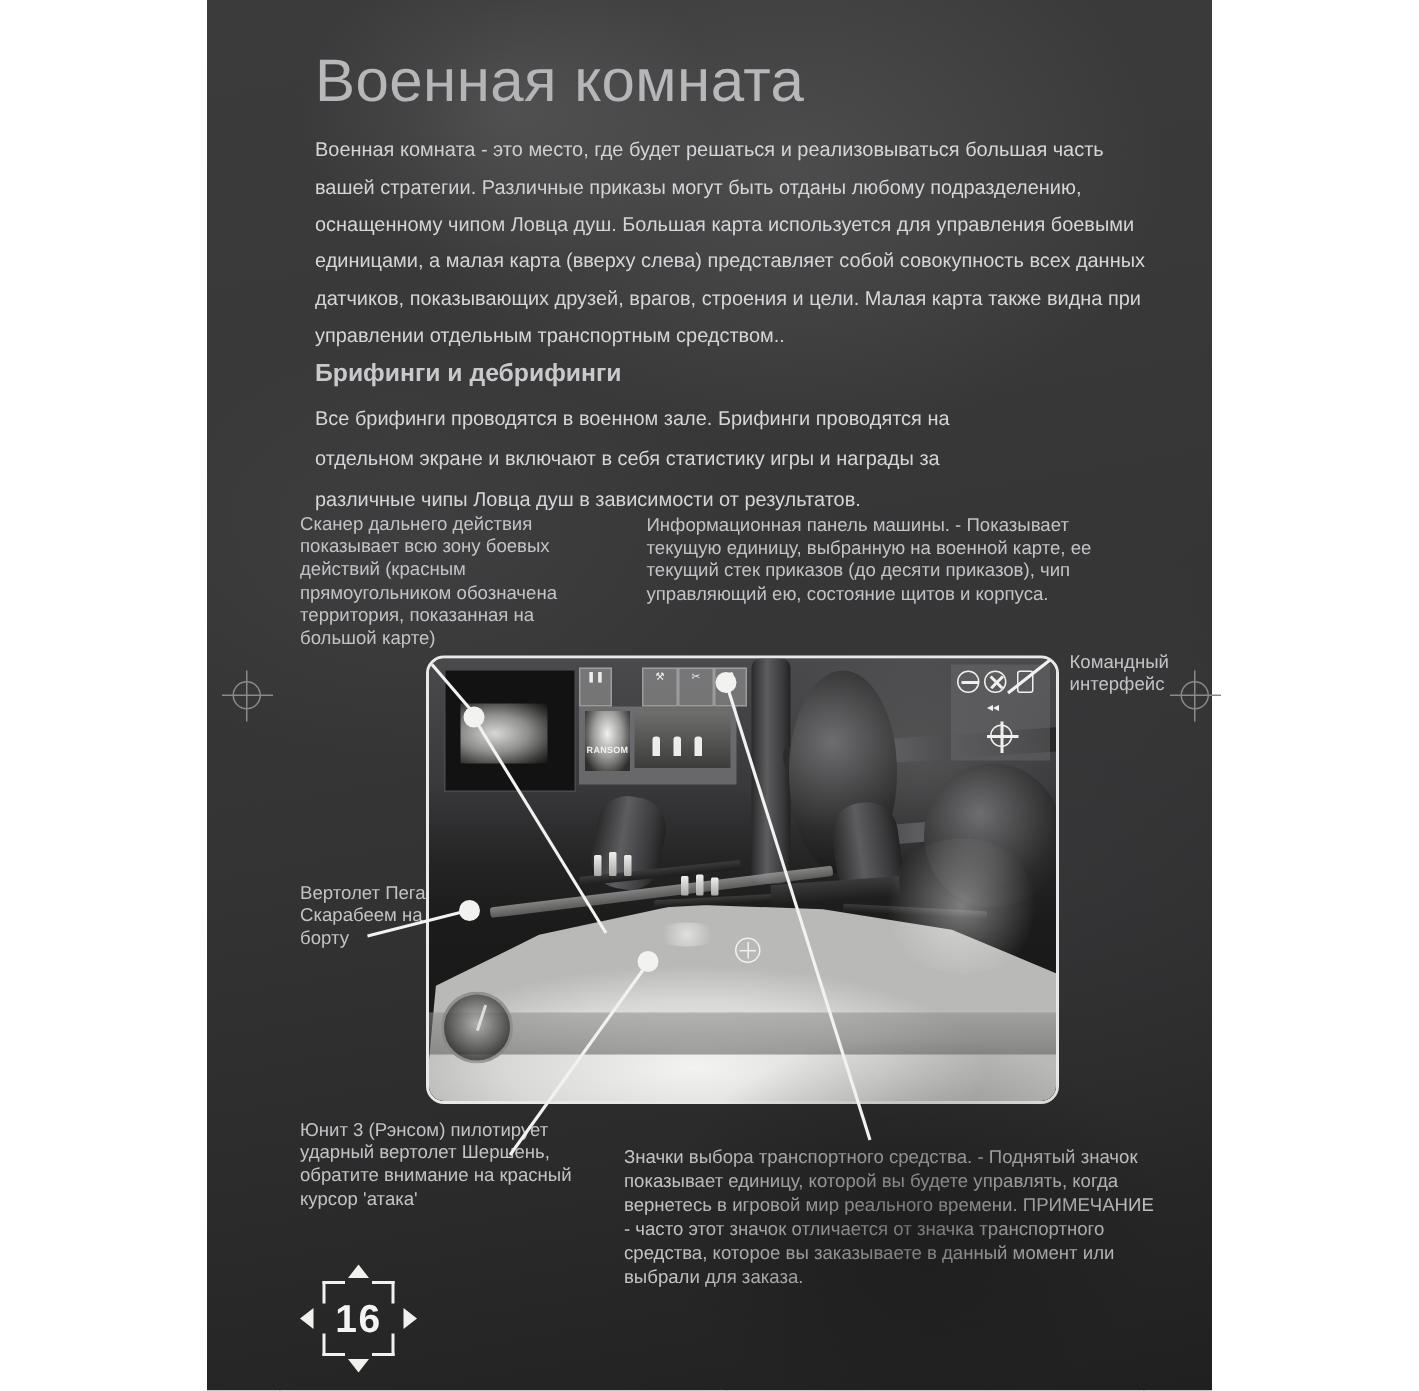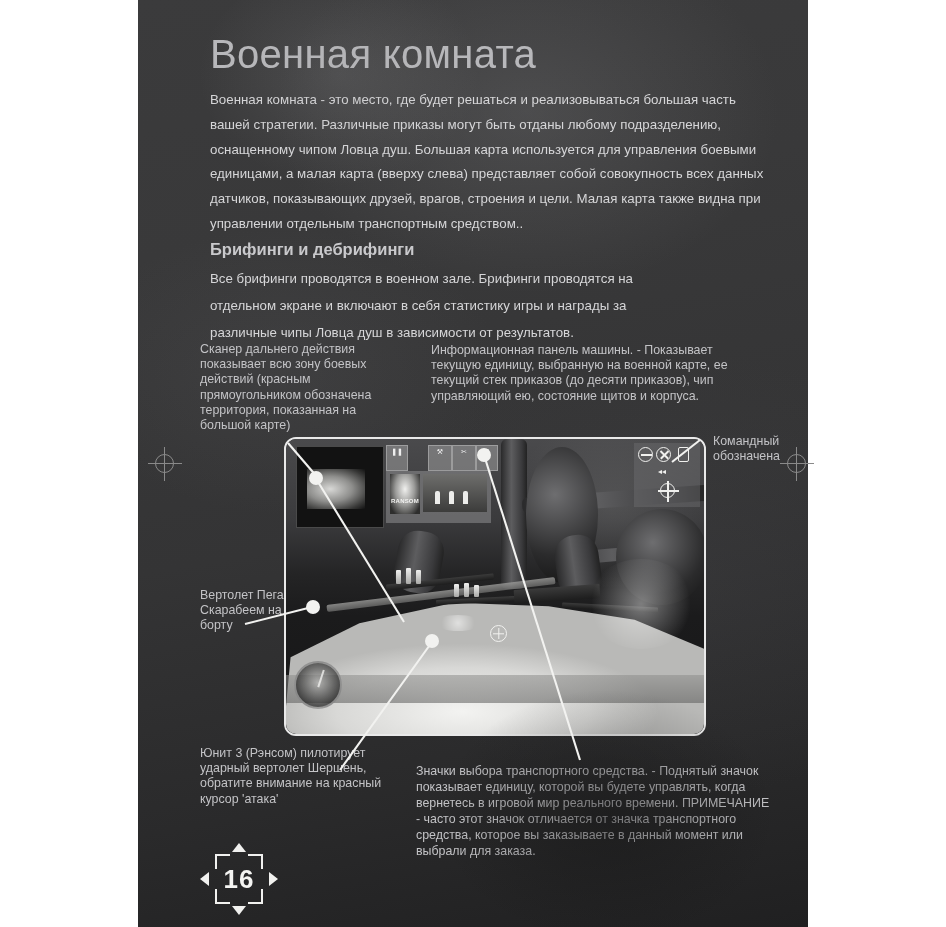--- a/index.html
+++ b/index.html
@@ -257,21 +257,21 @@
         <div class="tri up"></div>
         <div class="tri dn"></div>
         <div class="tri lf"></div>
         <div class="tri rt"></div>
         <div class="num">16</div>
       </div>
 
     </div>
   </div>
 
-  <p class="ann ann-cmd" style="position:absolute;color:#c3c3c6;">Командный обозначена</p>
+  <p class="ann ann-cmd" style="position:absolute;color:#c3c3c6;">Командный интерфейс</p>
 
   <div class="regmark" style="left:148px;top:447px;">
     <div class="rh"></div>
       <div class="rv"></div>
       <div class="rc"></div>
   </div>
   <div class="regmark" style="left:780px;top:447px;">
     <div class="rh"></div>
       <div class="rv"></div>
       <div class="rc"></div>

